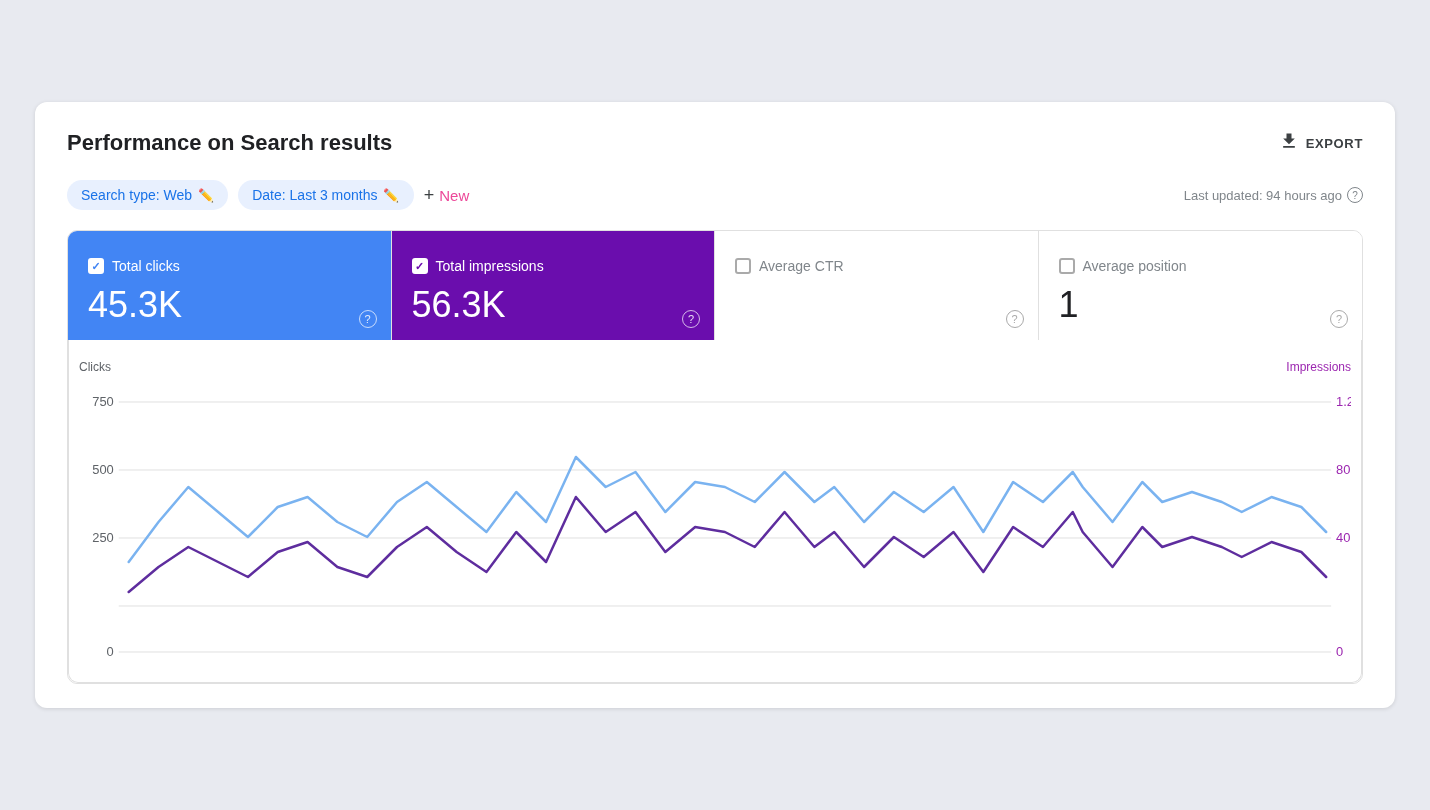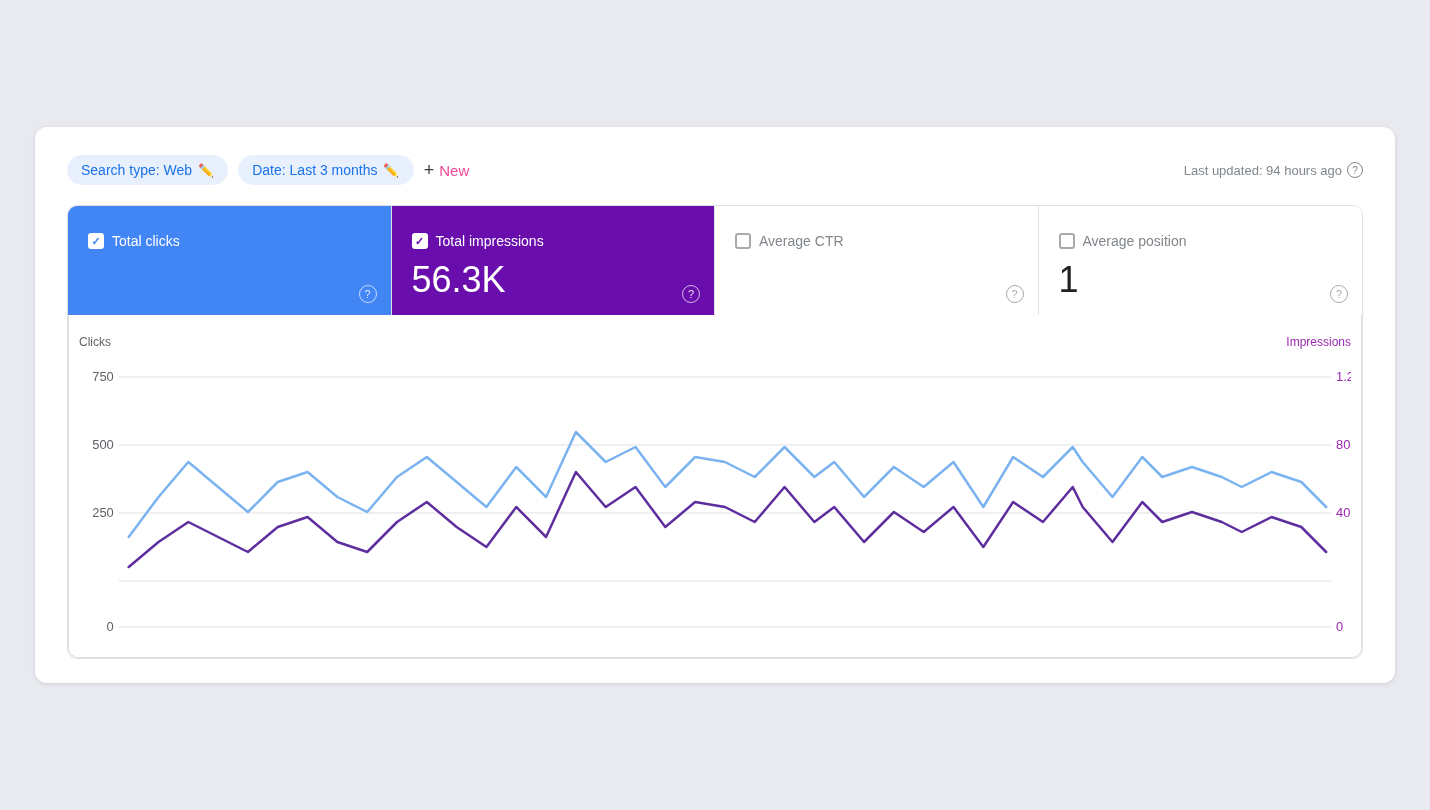--- a/index.html
+++ b/index.html
@@ -232,20 +232,31 @@
     .metrics-row {
       border-radius: 0;
       border: none;
     }
   </style>
 </head>
 <body>
 
 <div class="card">
 
+  <div class="header">
+    <h1 class="page-title">Performance on Search results</h1>
+    <button class="export-btn">
+      <span class="export-icon">
+        <svg width="20" height="20" viewBox="0 0 24 24" fill="#3c4043">
+            <path d="M19 9h-4V3H9v6H5l7 7 7-7zM5 18v2h14v-2H5z"></path>
+          </svg>
+      </span>
+      <span>EXPORT</span>
+    </button>
+  </div>
 
   <div class="filters">
     <button class="filter-chip">
       <span>Search type: Web</span>
       <span class="edit-icon">✏️</span>
     </button>
     <button class="filter-chip">
       <span>Date: Last 3 months</span>
       <span class="edit-icon">✏️</span>
     </button>
@@ -261,20 +272,21 @@
 
   <div class="metrics-chart-wrapper">
 
     <div class="metrics-row">
 
       <div class="metric-card clicks">
         <div class="metric-header">
           <div class="metric-checkbox checked"></div>
           <span class="metric-label light">Total clicks</span>
         </div>
+        <div class="metric-value light">45.3K</div>
         <div class="metric-help">?</div>
       </div>
 
       <div class="metric-card impressions">
         <div class="metric-header">
           <div class="metric-checkbox checked checked-purple"></div>
           <span class="metric-label light">Total impressions</span>
         </div>
         <div class="metric-value light">56.3K</div>
         <div class="metric-help">?</div>

